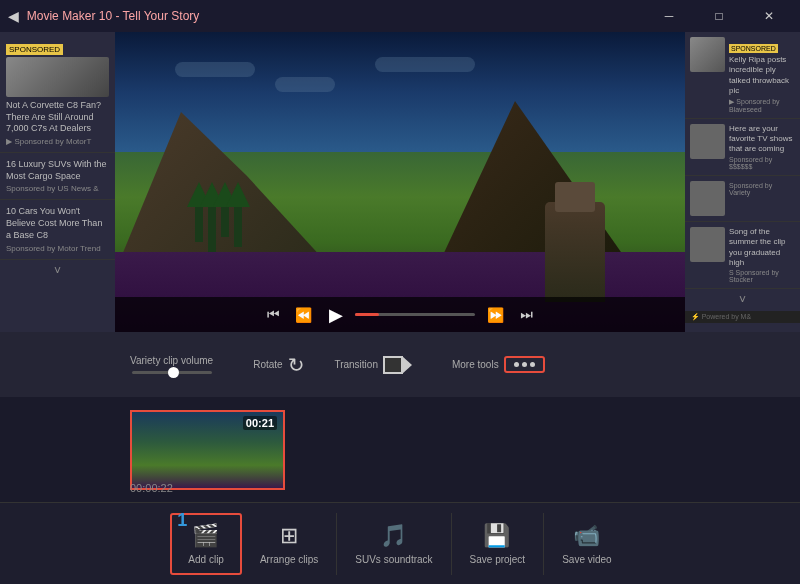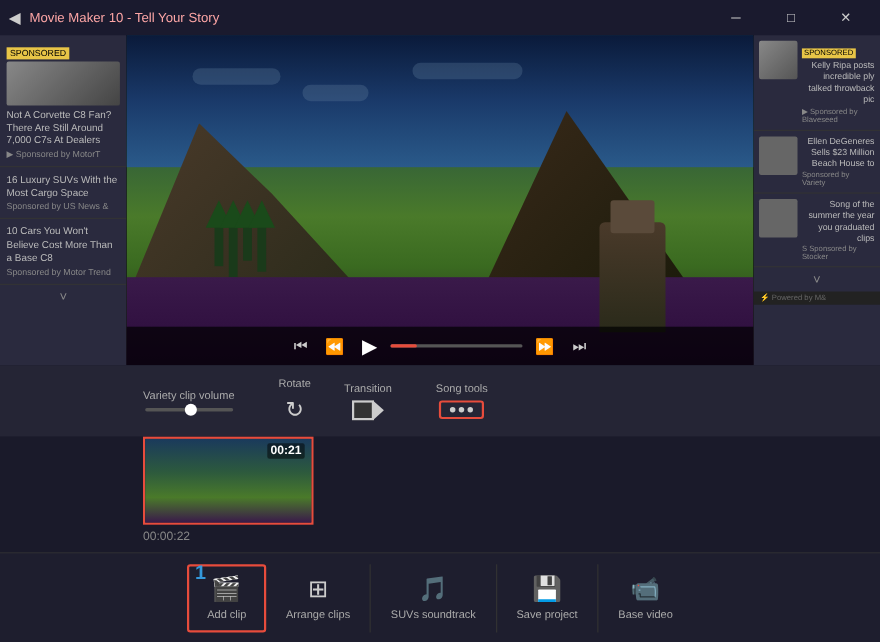--- a/index.html
+++ b/index.html
@@ -247,21 +247,20 @@
       height: 35px;
       background: #666;
       flex-shrink: 0;
       border-radius: 2px;
     }
     .right-ad-img.person { background: linear-gradient(135deg, #888, #555); }
     .right-ad-text {
       color: #bbb;
       font-size: 8px;
       line-height: 1.3;
-      text-align: right;
     }
     .right-ad-source {
       color: #888;
       font-size: 7px;
       margin-top: 1px;
     }
     .right-sponsored {
       background: #e8c547;
       color: #000;
       font-size: 7px;
@@ -274,21 +273,21 @@
       width: 100%;
       height: 65px;
       background: #252535;
       display: flex;
       align-items: center;
       padding: 0 130px 0 130px;
       gap: 30px;
     }
     .toolbar-item {
       display: flex;
-      flex-direction: column;
+      flex-direction: row;
       align-items: center;
       gap: 5px;
       cursor: pointer;
       color: #ccc;
     }
     .toolbar-label {
       font-size: 10px;
       color: #aaa;
     }
     .volume-slider-container {
@@ -331,21 +330,21 @@
       background: #ccc;
       border-radius: 50%;
     }
 
     
     #timeline {
       width: 100%;
       height: 105px;
       background: #1a1a2a;
       display: flex;
-      align-items: flex-start;
+      align-items: center;
       padding: 0 130px;
       gap: 0;
       position: relative;
     }
     #clip-thumb {
       width: 155px;
       height: 80px;
       border: 2px solid #e74c3c;
       position: relative;
       background: #000;
@@ -519,28 +518,34 @@
       <div class="right-ad-img person"></div>
       <div>
         <span class="right-sponsored">SPONSORED</span>
         <div class="right-ad-text">Kelly Ripa posts incredible ply talked throwback pic</div>
         <div class="right-ad-source">▶ Sponsored by Blaveseed</div>
       </div>
     </div>
     <div class="right-ad-item">
       <div class="right-ad-img"></div>
       <div>
-        <div class="right-ad-text">Ellen DeGeneres Sells $23 Million Beach House to</div>
-        <div class="right-ad-source">Sponsored by Variety</div>
+        <div class="right-ad-text">Here are your favorite TV shows that are coming</div>
+        <div class="right-ad-source">Sponsored by $$$$$$</div>
       </div>
     </div>
     <div class="right-ad-item">
       <div class="right-ad-img"></div>
       <div>
-        <div class="right-ad-text">Song of the summer the year you graduated clips</div>
+        <div class="right-ad-source">Sponsored by Variety</div>
+      </div>
+    </div>
+    <div class="right-ad-item">
+      <div class="right-ad-img"></div>
+      <div>
+        <div class="right-ad-text">Song of the summer the clip you graduated high</div>
         <div class="right-ad-source">S Sponsored by Stocker</div>
       </div>
     </div>
     <div class="ad-chevron">˅</div>
     <div class="powered-by">⚡ Powered by M&amp;</div>
   </div>
 </div>
 
 <div id="toolbar" style="position:relative;">
 
@@ -558,21 +563,21 @@
 
   <div class="toolbar-item" style="">
     <span class="toolbar-label">Transition</span>
     <div style="display:flex;align-items:center;position:relative;">
       <div style="width:20px;height:18px;border:2px solid #ccc;background:#333;"></div>
       <div style="width:0;height:0;border-top:9px solid transparent;border-bottom:9px solid transparent;border-left:10px solid #ccc;margin-left:-1px;"></div>
     </div>
   </div>
 
   <div class="toolbar-item" style="margin-left:10px;">
-    <span class="toolbar-label">Song tools</span>
+    <span class="toolbar-label">More tools</span>
     <div class="more-tools-box">
       <div class="dot"></div>
       <div class="dot"></div>
       <div class="dot"></div>
     </div>
   </div>
 
 </div>
 
 <div id="timeline">
@@ -601,15 +606,15 @@
     <span class="bottom-btn-label">SUVs soundtrack</span>
   </div>
 
   <div class="bottom-btn">
     <span class="bottom-btn-icon">💾</span>
     <span class="bottom-btn-label">Save project</span>
   </div>
 
   <div class="bottom-btn">
     <span class="bottom-btn-icon">📹</span>
-    <span class="bottom-btn-label">Base video</span>
+    <span class="bottom-btn-label">Save video</span>
   </div>
 </div>
 
 </body></html>

